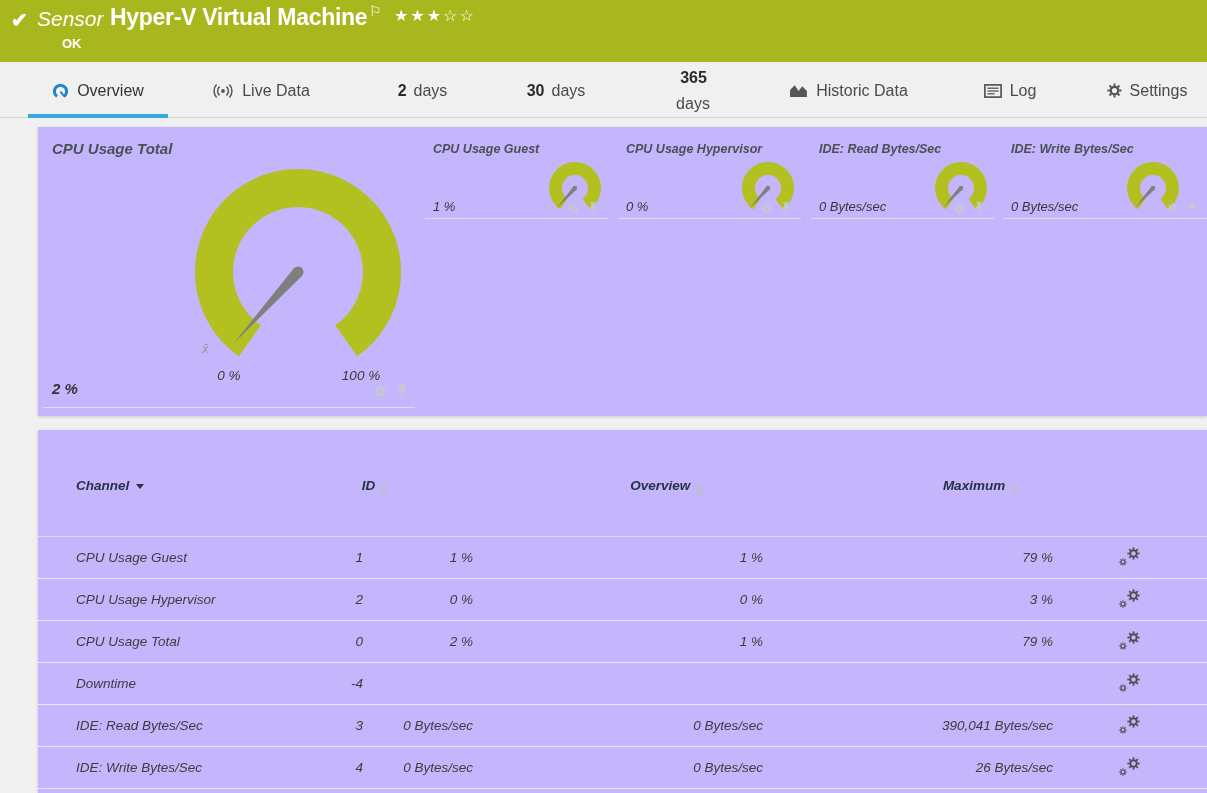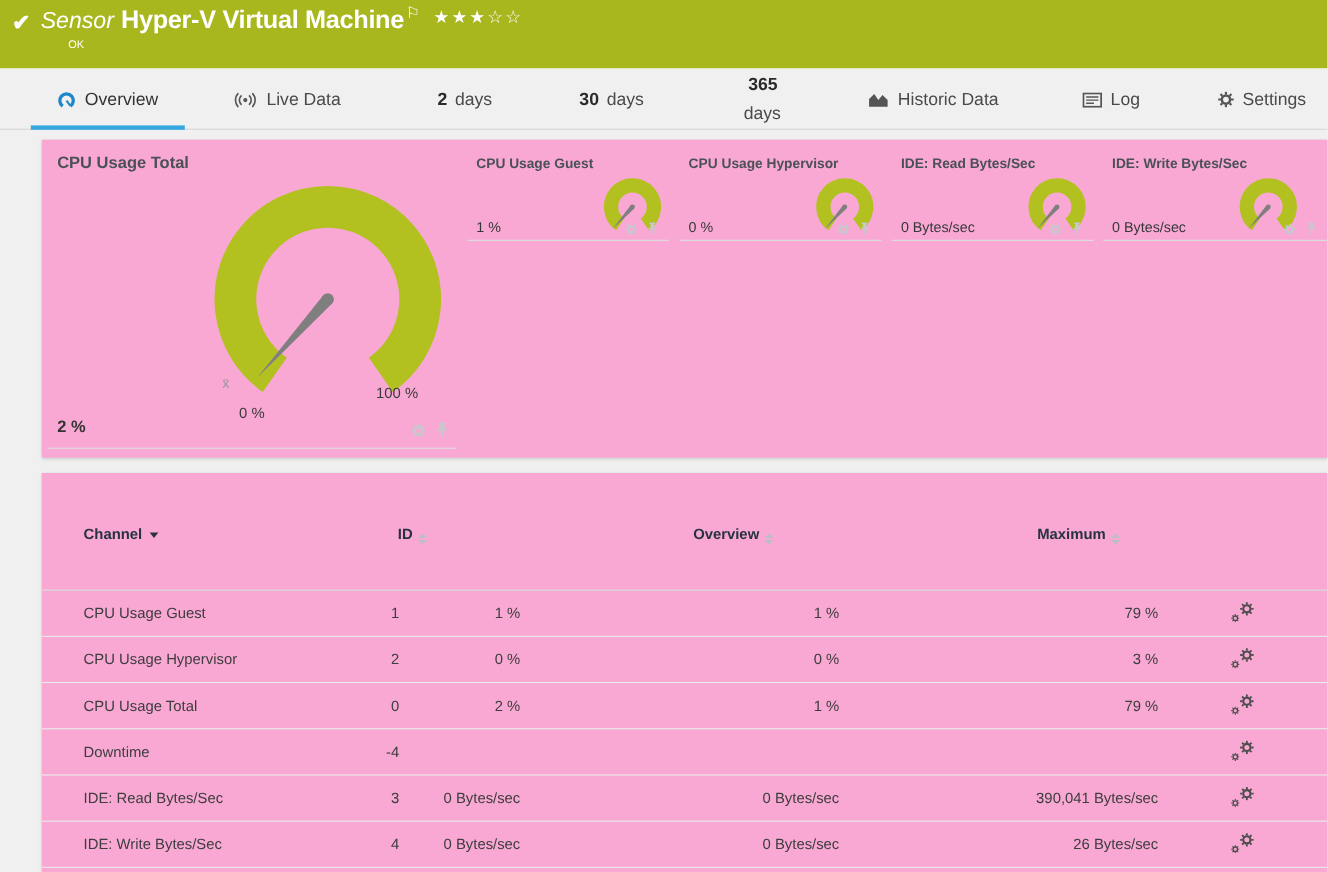--- a/index.html
+++ b/index.html
@@ -6,47 +6,47 @@
   body{font-family:"Liberation Sans", sans-serif; background:#f0f0f1; overflow:hidden;}
   .page{position:relative;width:1207px;height:793px;background:#f0f0f1;overflow:hidden;}
 
   
   .hdr{position:absolute;left:0;top:0;width:1207px;height:62px;background:#a9b71f;color:#fff;}
   .hdr .check{position:absolute;left:11px;top:8px;font-size:20px;font-weight:bold;}
   .hdr .kind{position:absolute;left:37px;top:7px;font-size:21px;font-style:italic;}
   .hdr .title{position:absolute;left:110px;top:4px;font-size:23px;font-weight:bold;letter-spacing:-0.3px;}
   .hdr .flag{position:absolute;left:369px;top:3px;font-size:14px;}
   .hdr .stars{position:absolute;left:394px;top:6px;font-size:16px;letter-spacing:2px;}
-  .hdr .ok{position:absolute;left:62px;top:36px;font-size:10px;font-weight:normal;}
+  .hdr .ok{position:absolute;left:62px;top:36px;font-size:13px;font-weight:bold;}
 
   
   .tabs{position:absolute;left:0;top:62px;width:1207px;height:56px;border-bottom:1px solid #d7d7d7;
         display:flex;align-items:stretch;padding-left:28px;box-sizing:border-box;}
   .tab{position:relative;display:flex;align-items:center;justify-content:center;gap:8px;
        font-size:16px;color:#4a4a4a;padding-top:2px;box-sizing:border-box;cursor:pointer;}
   .tab .num{font-weight:bold;color:#2b2b2b;margin-right:-1px;}
   .tab.active{color:#333;}
   .tab.active::after{content:"";position:absolute;left:0;right:0;bottom:-1px;height:4px;background:#35a8e0;}
   .tab .ticon{color:#555;display:inline-flex;}
   .tab.active .ticon{color:#1d87c9;}
   .t1{width:140px;} .t2{width:186px;} .t3{width:137px;} .t4{width:130px;}
   .t5{width:144px;flex-direction:column;} .t6{width:167px;} .t7{width:156px;} .t8{width:118px;}
 
   
-  .panel{position:absolute;background:#f9a8d4;box-shadow:0 1px 3px rgba(0,0,0,0.16);}
+  .panel{position:absolute;background:#c4b5fd;box-shadow:0 1px 3px rgba(0,0,0,0.16);font-style:italic;}
   .p1{left:38px;top:127px;width:1169px;height:289px;}
   .p2{left:38px;top:430px;width:1169px;height:363px;}
 
   
   .bigcell{position:absolute;left:0;top:0;width:382px;height:289px;}
   .bigcell .btitle{position:absolute;left:14px;top:13px;font-size:15px;font-weight:bold;color:#4a5056;}
   .bigcell .bborder{position:absolute;left:5px;width:372px;top:280px;height:1px;background:#dcdfe0;}
   .bigcell .bval{position:absolute;left:14px;top:253px;font-size:15px;font-weight:bold;color:#333;}
   .bigcell .smin{position:absolute;left:170px;top:241px;width:42px;text-align:center;font-size:13.5px;color:#3a3a3a;}
-  .bigcell .smax{position:absolute;left:295px;top:223px;width:56px;text-align:center;font-size:13.5px;color:#3a3a3a;}
+  .bigcell .smax{position:absolute;left:295px;top:241px;width:56px;text-align:center;font-size:13.5px;color:#3a3a3a;}
   .bigcell .bgsvg{position:absolute;left:110px;top:15px;}
   .cellicons{position:absolute;display:flex;gap:9px;align-items:center;color:#c5cacd;}
   .bigcell .cellicons{right:12px;top:257px;}
 
   
   .mini{position:absolute;top:14px;height:78px;border-bottom:1px solid #dcdfe0;box-sizing:border-box;}
   .m1{left:387px;width:183px;} .m2{left:580px;width:183px;} .m3{left:773px;width:183px;} .m4{left:965px;width:204px;}
   .mini .mtitle{position:absolute;left:8px;top:1px;font-size:12.5px;font-weight:bold;color:#4a5056;white-space:nowrap;}
   .mini .mval{position:absolute;left:8px;top:58px;font-size:13px;color:#383838;white-space:nowrap;}
   .mini .msvg{position:absolute;left:118px;top:20px;}

